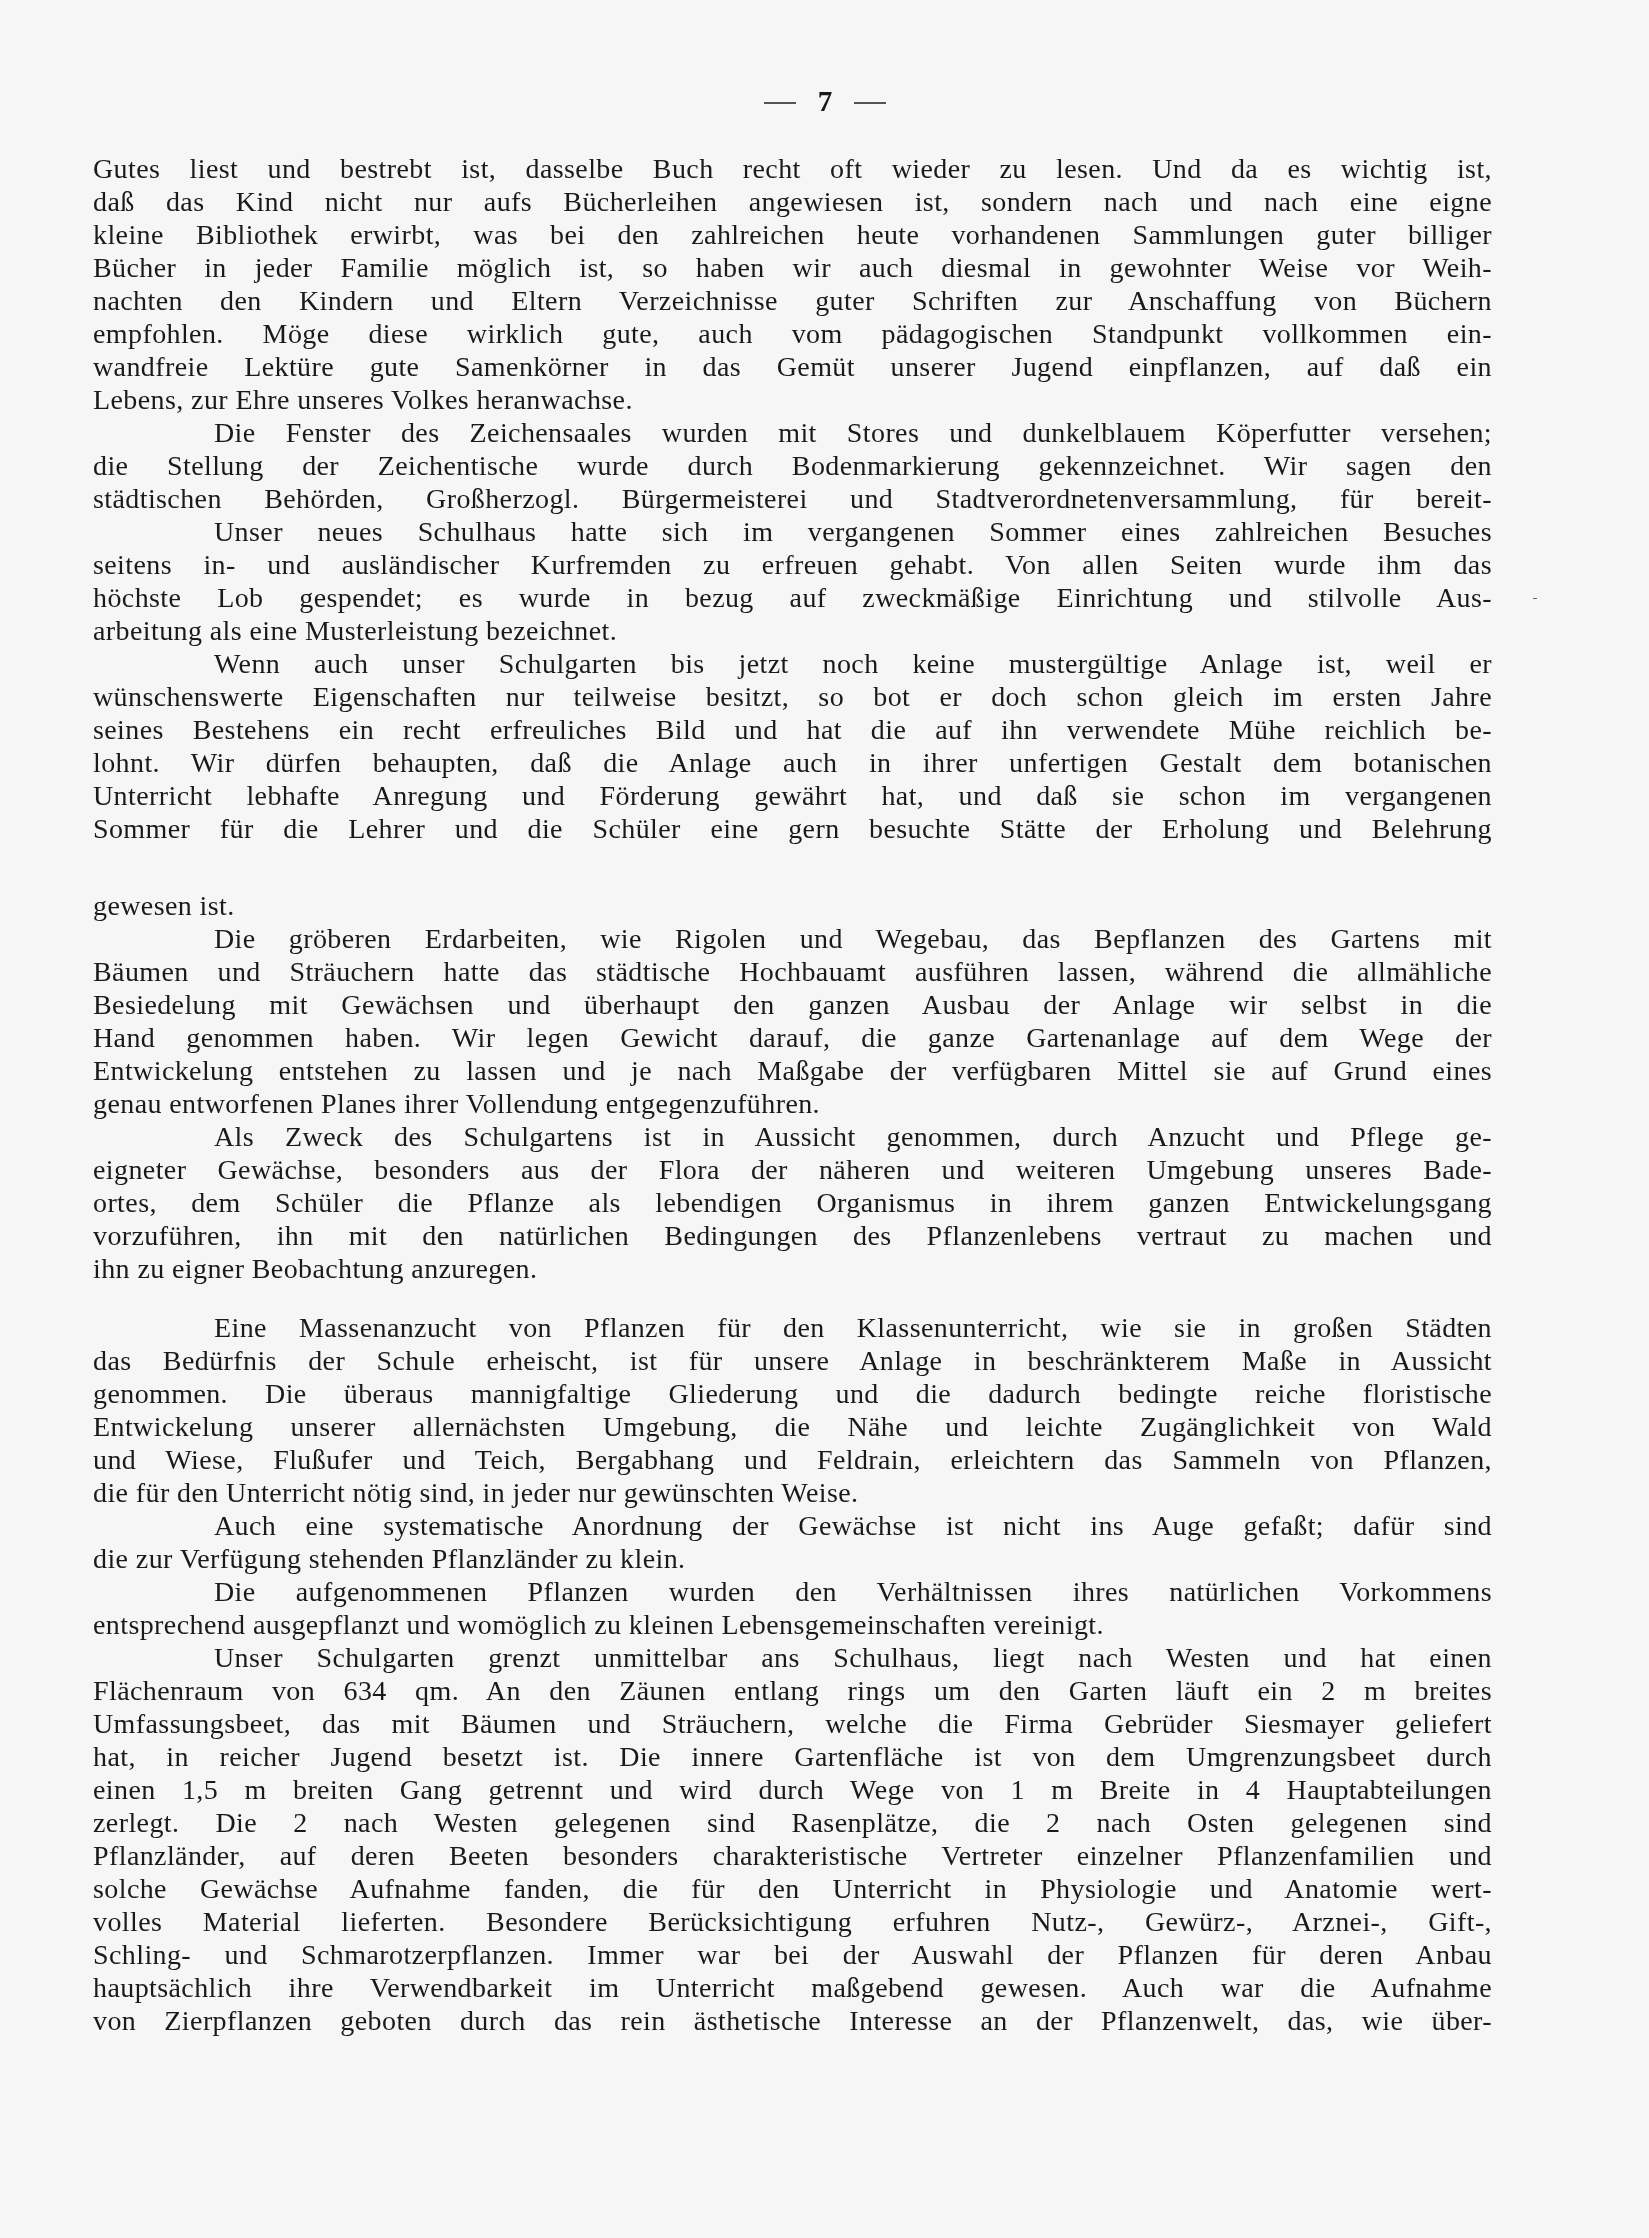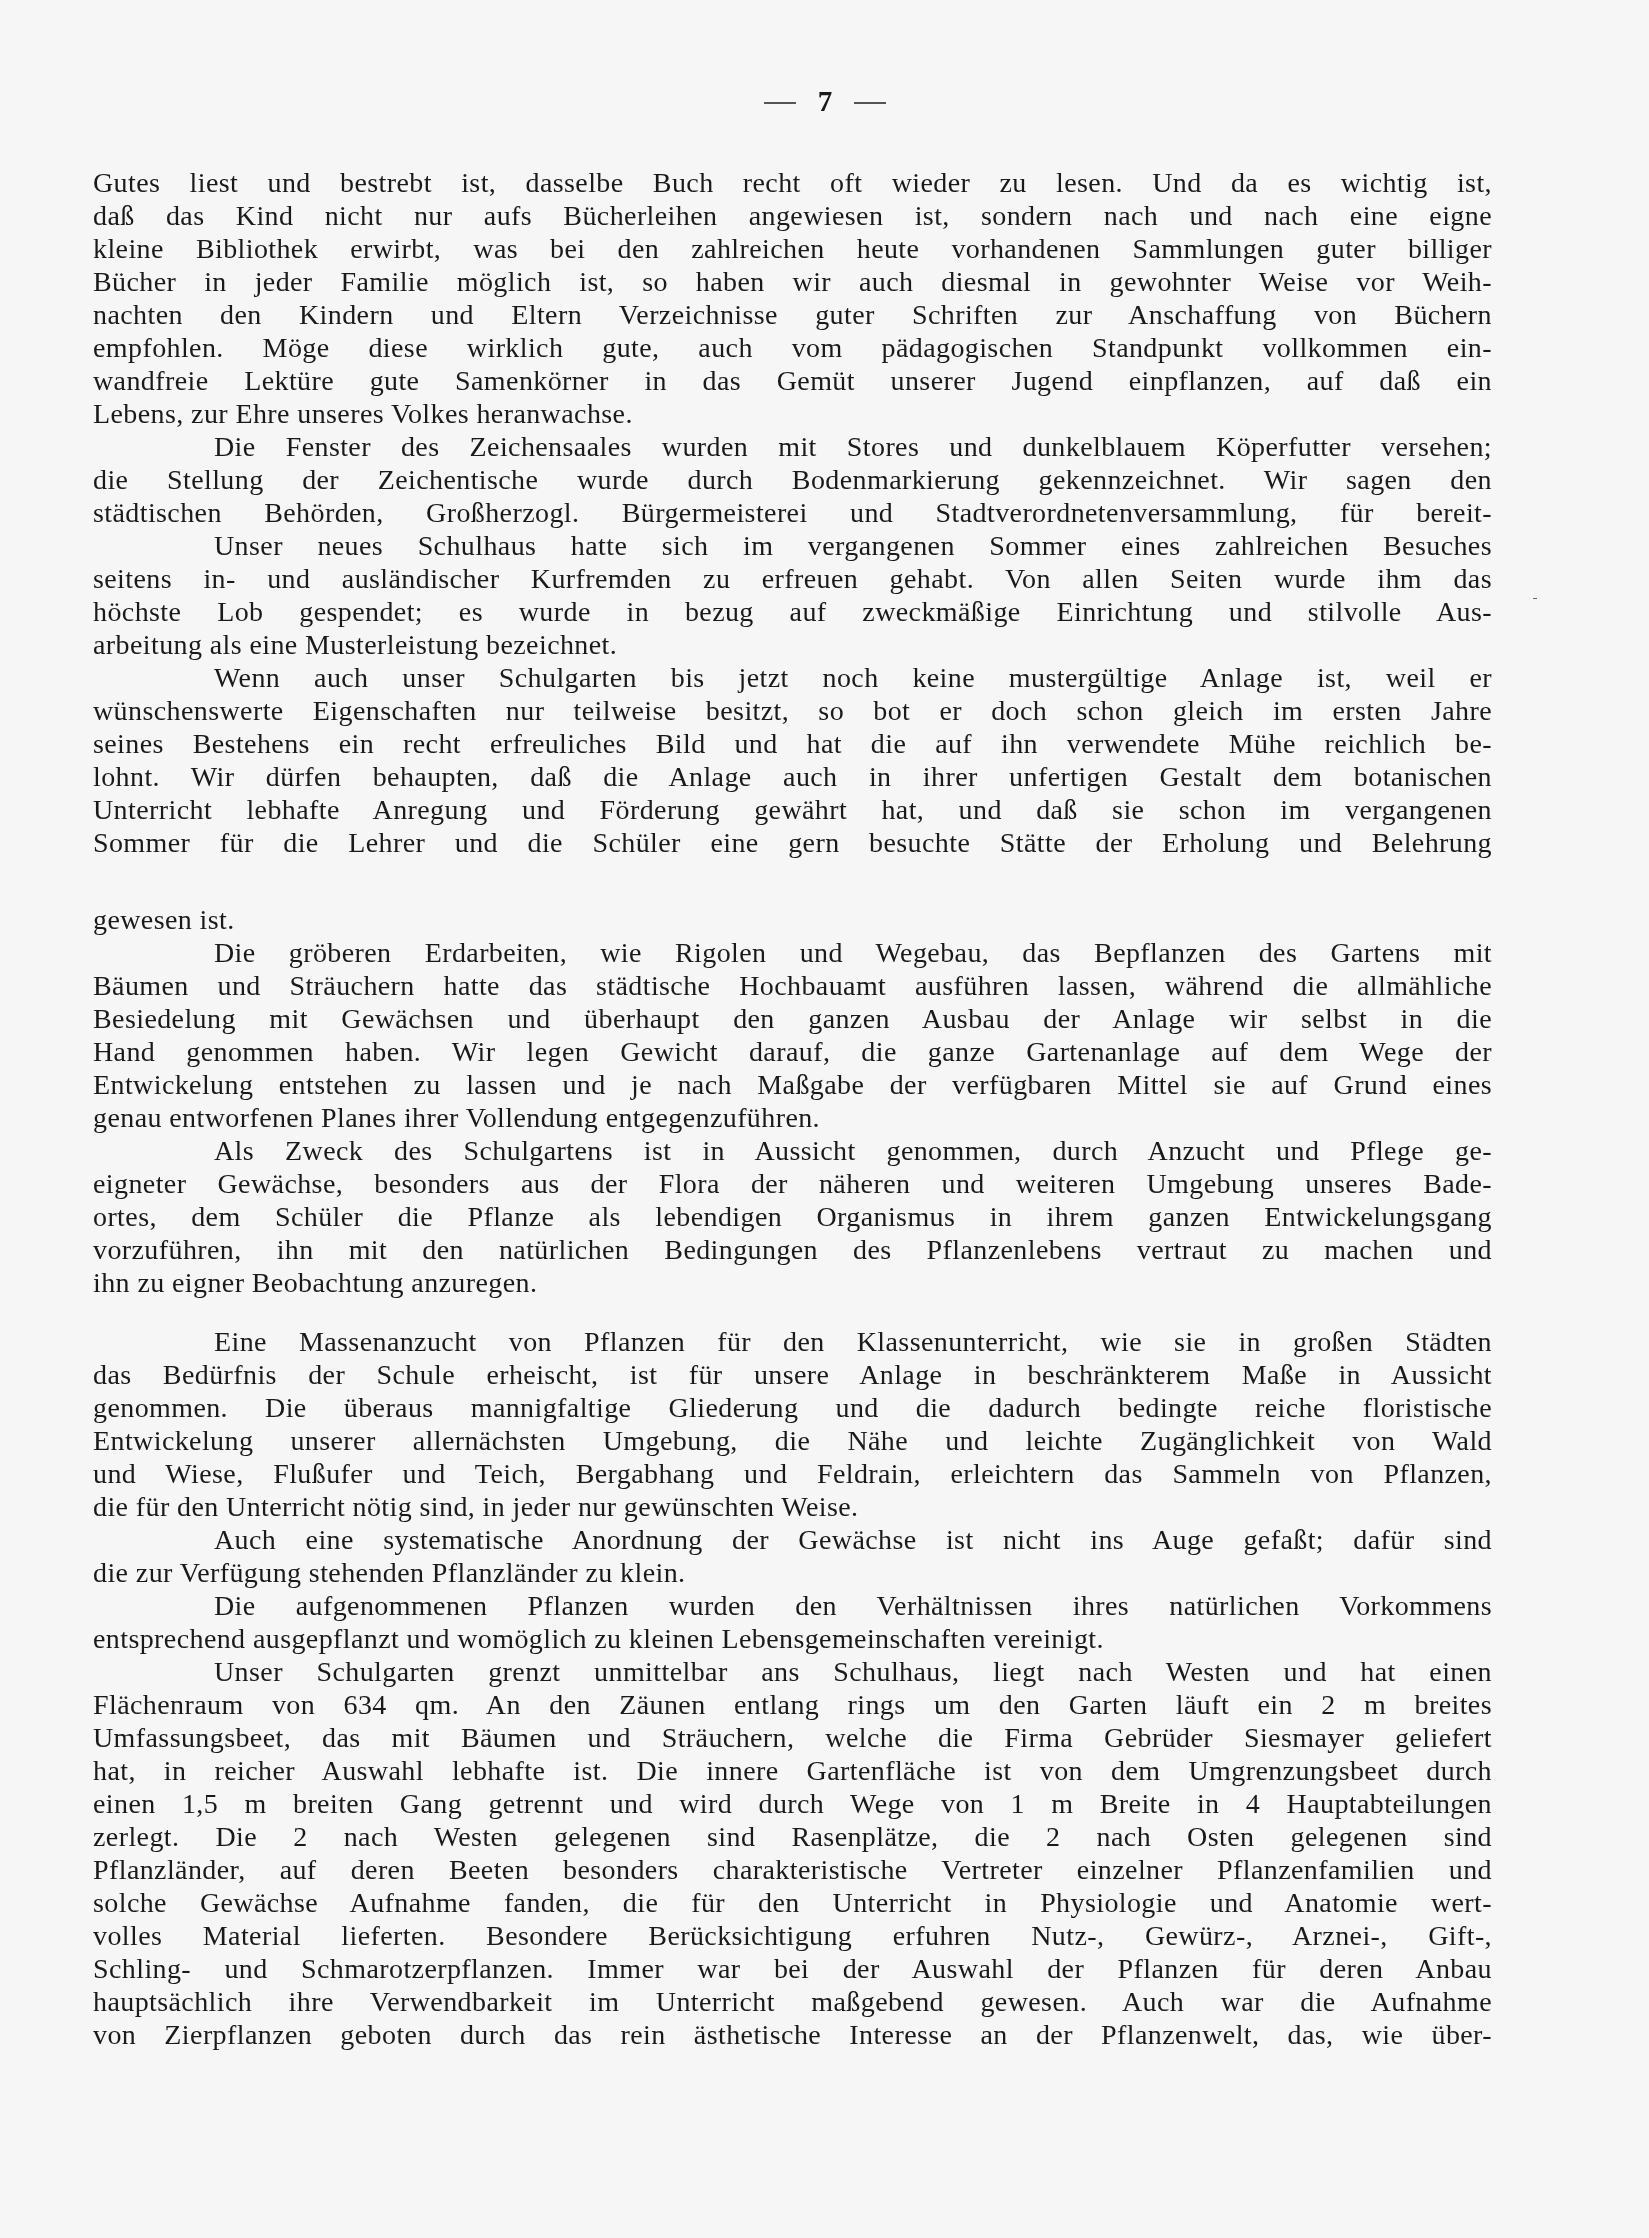--- a/index.html
+++ b/index.html
@@ -28,21 +28,21 @@
     height: 0;
     border-top: 2.2px solid #555;
     vertical-align: middle;
     margin: 0 22px;
     position: relative;
     top: -1.4px;
   }
   .body-text {
     position: absolute;
     left: 93px;
-    top: 166px;
+    top: 152px;
     width: 1399px;
   }
   .line {
     display: block;
     height: 33px;
     line-height: 33px;
     font-size: 28px;
     white-space: nowrap;
     text-align: justify;
     text-align-last: justify;
@@ -106,21 +106,21 @@
     <span class="line" style="white-space: nowrap;">Entwickelung unserer allernächsten Umgebung, die Nähe und leichte Zugänglichkeit von Wald</span>
     <span class="line" style="white-space: nowrap;">und Wiese, Flußufer und Teich, Bergabhang und Feldrain, erleichtern das Sammeln von Pflanzen,</span>
     <span class="line last" style="white-space: nowrap;">die für den Unterricht nötig sind, in jeder nur gewünschten Weise.</span>
     <span class="line indent" style="white-space: nowrap;">Auch eine systematische Anordnung der Gewächse ist nicht ins Auge gefaßt; dafür sind</span>
     <span class="line last" style="white-space: nowrap;">die zur Verfügung stehenden Pflanzländer zu klein.</span>
     <span class="line indent" style="white-space: nowrap;">Die aufgenommenen Pflanzen wurden den Verhältnissen ihres natürlichen Vorkommens</span>
     <span class="line last" style="white-space: nowrap;">entsprechend ausgepflanzt und womöglich zu kleinen Lebensgemeinschaften vereinigt.</span>
     <span class="line indent" style="white-space: nowrap;">Unser Schulgarten grenzt unmittelbar ans Schulhaus, liegt nach Westen und hat einen</span>
     <span class="line" style="white-space: nowrap;">Flächenraum von 634 qm.  An den Zäunen entlang rings um den Garten läuft ein 2 m breites</span>
     <span class="line" style="white-space: nowrap;">Umfassungsbeet, das mit Bäumen und Sträuchern, welche die Firma Gebrüder Siesmayer geliefert</span>
-    <span class="line" style="white-space: nowrap;">hat, in reicher Auswahl lebhafte ist.  Die innere Gartenfläche ist von dem Umgrenzungsbeet durch</span>
+    <span class="line" style="white-space: nowrap;">hat, in reicher Jugend besetzt ist.  Die innere Gartenfläche ist von dem Umgrenzungsbeet durch</span>
     <span class="line" style="white-space: nowrap;">einen 1,5 m breiten Gang getrennt und wird durch Wege von 1 m Breite in 4 Hauptabteilungen</span>
     <span class="line" style="white-space: nowrap;">zerlegt.  Die 2 nach Westen gelegenen sind Rasenplätze, die 2 nach Osten gelegenen sind</span>
     <span class="line" style="white-space: nowrap;">Pflanzländer, auf deren Beeten besonders charakteristische Vertreter einzelner Pflanzenfamilien und</span>
     <span class="line" style="white-space: nowrap;">solche Gewächse Aufnahme fanden, die für den Unterricht in Physiologie und Anatomie wert-</span>
     <span class="line" style="white-space: nowrap;">volles Material lieferten.  Besondere Berücksichtigung erfuhren Nutz-, Gewürz-, Arznei-, Gift-,</span>
     <span class="line" style="white-space: nowrap;">Schling- und Schmarotzerpflanzen.  Immer war bei der Auswahl der Pflanzen für deren Anbau</span>
     <span class="line" style="white-space: nowrap;">hauptsächlich ihre Verwendbarkeit im Unterricht maßgebend gewesen.  Auch war die Aufnahme</span>
     <span class="line" style="white-space: nowrap;">von Zierpflanzen geboten durch das rein ästhetische Interesse an der Pflanzenwelt, das, wie über-</span>
   </div>
 

